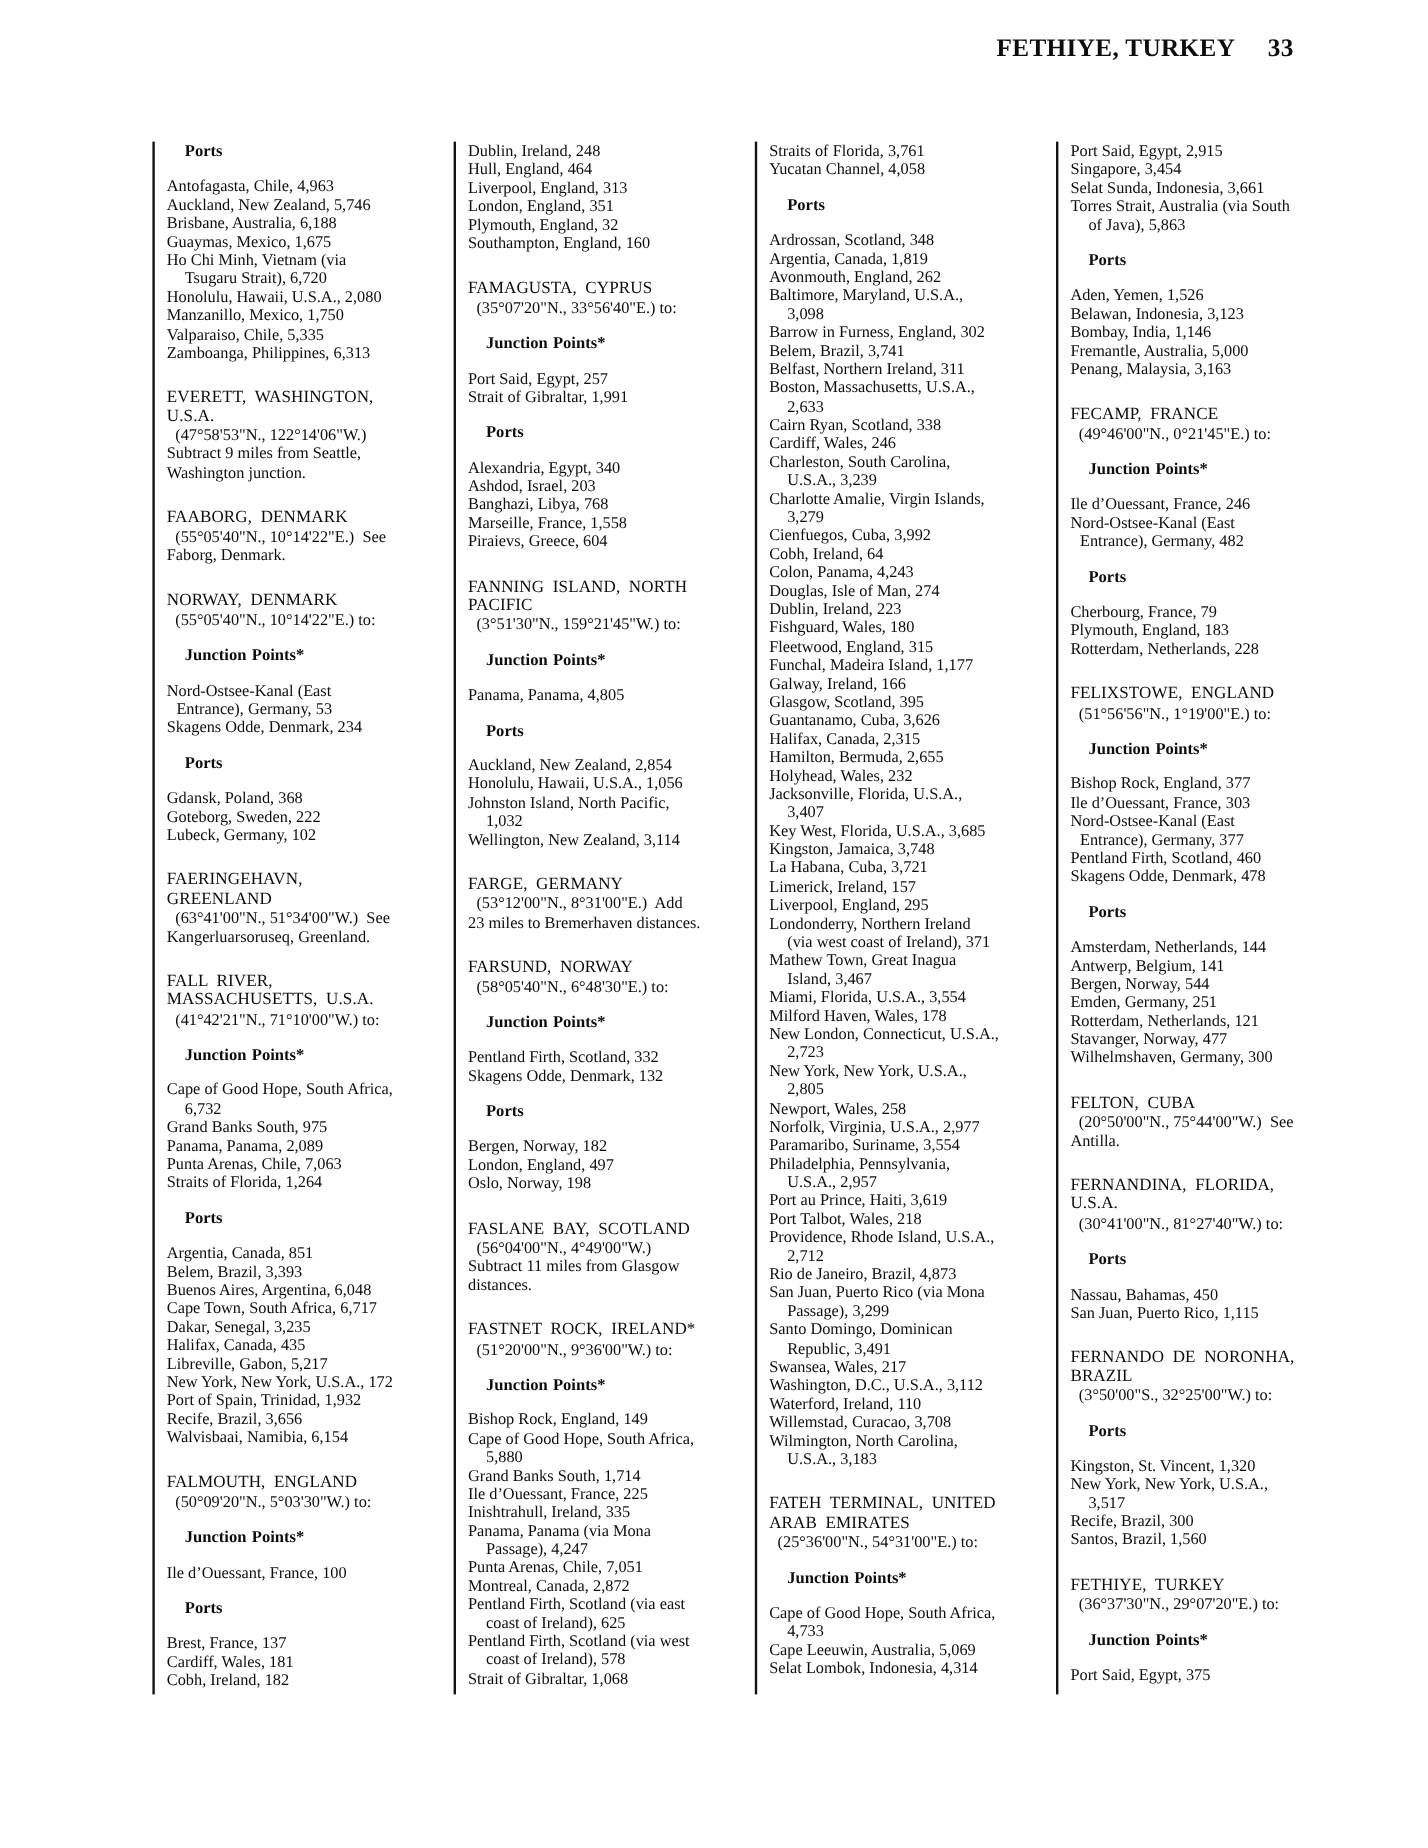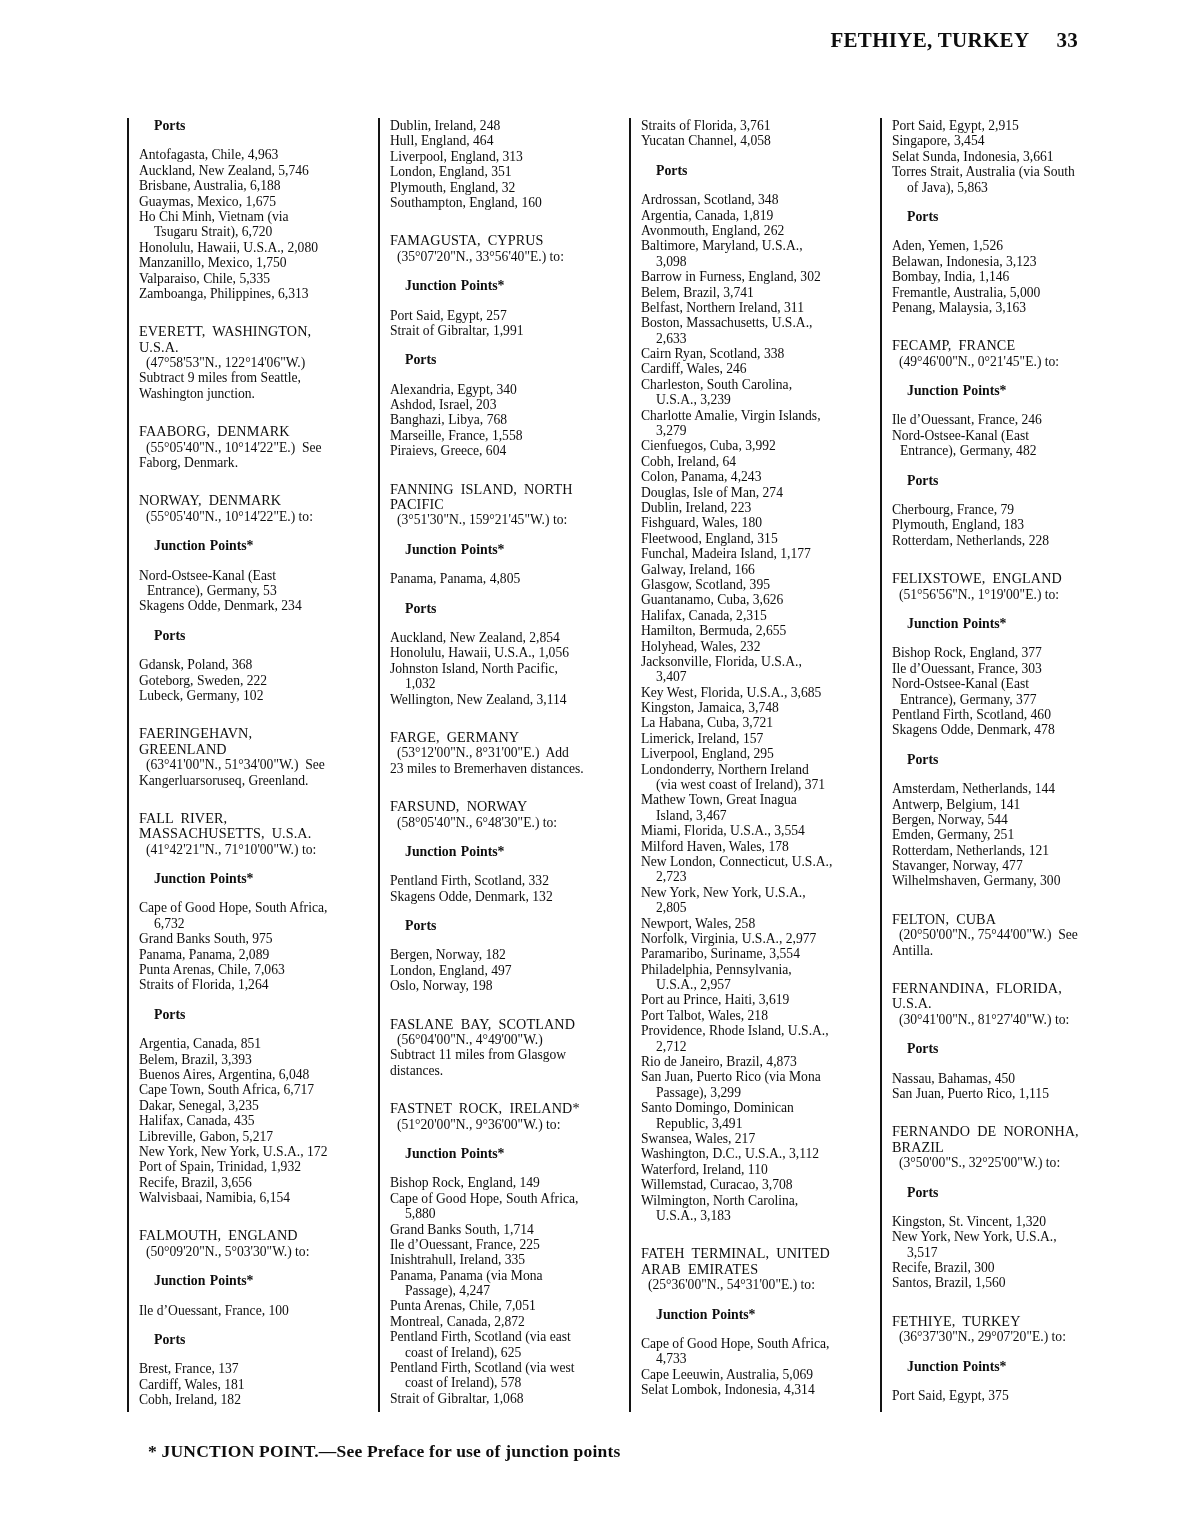--- a/index.html
+++ b/index.html
@@ -387,14 +387,13 @@
         <div class="hgap"></div>
         <div class="ln h">FETHIYE, TURKEY</div>
         <div class="ln c">(36°37'30"N., 29°07'20"E.) to:</div>
         <div class="gap"></div>
         <div class="ln sub">Junction Points*</div>
         <div class="gap"></div>
         <div class="ln e">Port Said, Egypt, 375</div>
       </div>
     </div>
 
-  <div class="footer">* JUNCTION POINT.—See Preface for use of junction points</div>
 </div>
 
 </body></html>

